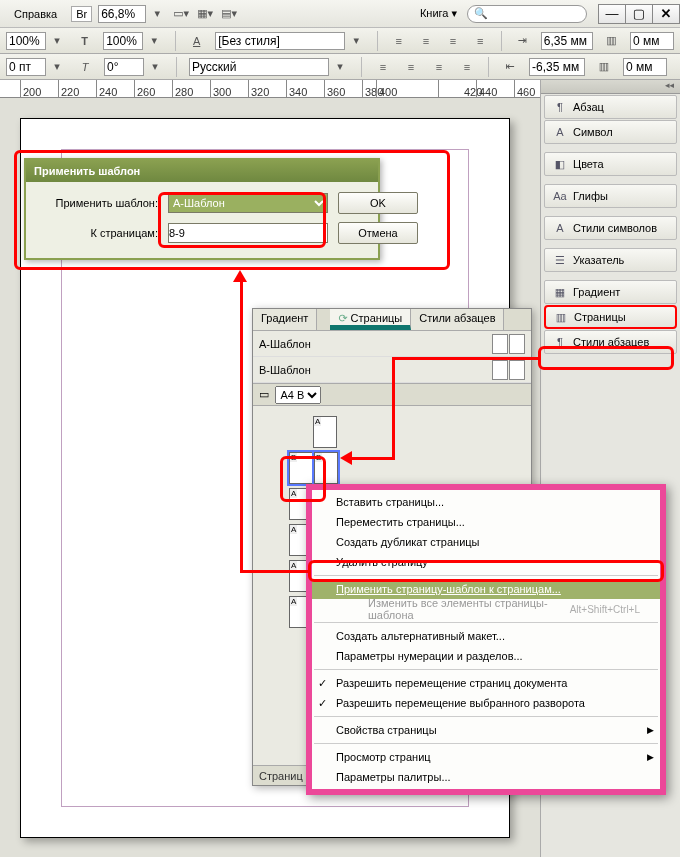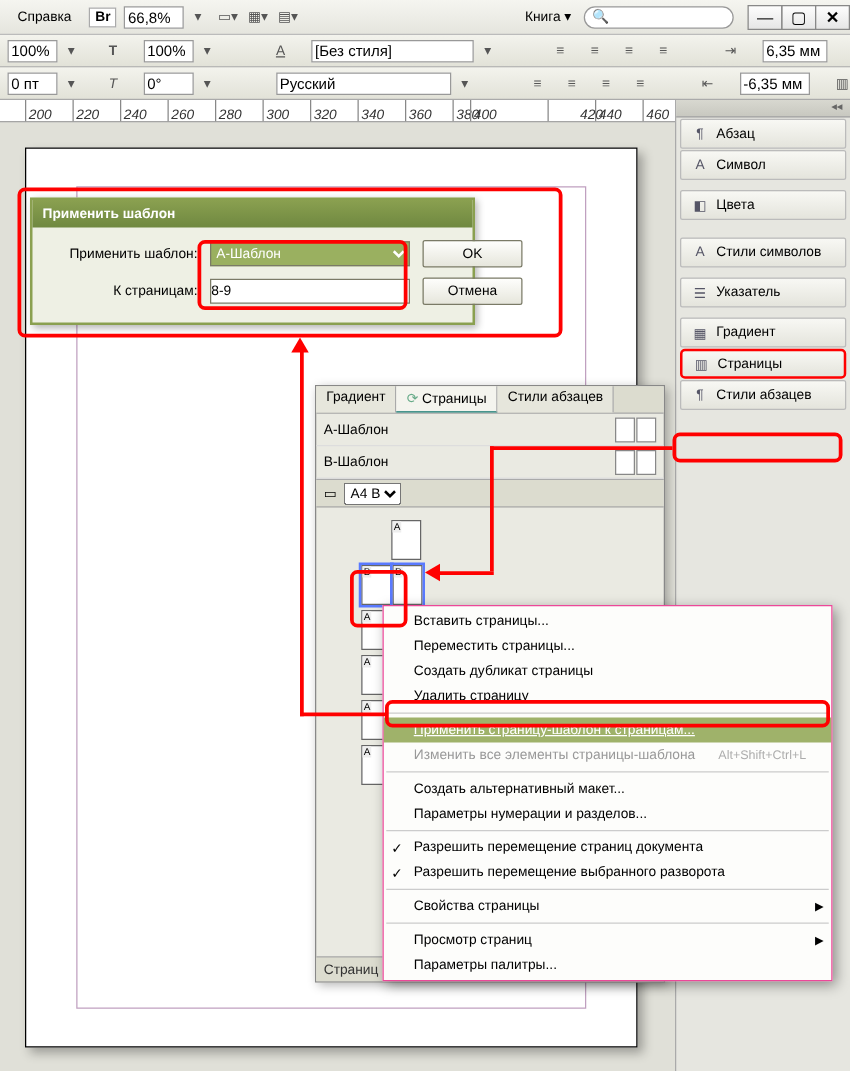--- a/index.html
+++ b/index.html
@@ -1,39 +1,39 @@
 <!DOCTYPE html>
 <html><head>
 <meta charset="utf-8">
 <style>
 * { box-sizing: border-box; margin: 0; padding: 0; font-family: Tahoma, sans-serif; font-size: 11px; }
 body { width: 680px; height: 857px; background: #e8e8e0; position: relative; overflow: hidden; }
 
 
 .menubar { height: 28px; background: linear-gradient(#f5f5f0,#e5e5de); border-bottom: 1px solid #bbb; display: flex; align-items: center; padding-left: 6px; gap: 6px; }
 .menubar .menu-label { padding: 4px 8px; }
-.menubar .bridge { font-weight: bold; border: 1px solid #aaa; padding: 1px 4px; background: #fff; }
+.menubar .bridge { font-weight: normal; border: 1px solid #aaa; padding: 1px 4px; background: #fff; }
 .menubar .zoom { display: flex; align-items: center; gap: 2px; }
 .menubar .spacer { flex: 1; }
 .menubar .workspace { padding-right: 4px; }
 .menubar .search { width: 120px; height: 18px; background: #fff; border: 1px solid #999; border-radius: 9px; margin-right: 6px; display: flex; align-items: center; padding-left: 6px; color: #666; }
 .winbtns { display: flex; }
 .winbtn { width: 28px; height: 20px; border: 1px solid #888; background: linear-gradient(#fdfdfd,#e6e6e6); display: flex; align-items: center; justify-content: center; font-family: Arial; font-size: 13px; margin-left: -1px; }
 .winbtn.close { font-weight: bold; }
 
 
-.ctrlstrip { height: 26px; background: linear-gradient(#f3f3ed,#e2e2d8); border-bottom: 1px solid #aaa; display: flex; align-items: center; padding: 0 6px; gap: 21px; }
+.ctrlstrip { height: 26px; background: linear-gradient(#f3f3ed,#e2e2d8); border-bottom: 1px solid #aaa; display: flex; align-items: center; padding: 0 6px; gap: 10px; }
 .field { display: flex; align-items: center; gap: 2px; }
 .field input, .field select { height: 18px; font-size: 12px; border: 1px solid #999; background: #fff; padding: 0 2px; }
 .icon-slot { width: 18px; height: 18px; display: flex; align-items: center; justify-content: center; color: #555; }
 .vsep { width: 1px; height: 20px; background: #bbb; margin: 0 2px; }
 
 
 .ruler { height: 18px; background: #fff; border-bottom: 1px solid #888; position: relative; overflow: hidden; font-size: 9px; color: #333; }
-.ruler .tick { position: absolute; top: 0; height: 18px; border-left: 1px solid #888; padding-left: 2px; display: flex; align-items: flex-end; font-style: italic; }
+.ruler .tick { position: absolute; top: 0; height: 18px; border-left: 1px solid #888; padding-left: 2px; display: flex; align-items: flex-end; }
 
 
 .docarea { position: absolute; left: 0; top: 98px; width: 540px; height: 759px; background: #e0e0d8; }
 .page { position: absolute; left: 20px; top: 20px; width: 490px; height: 720px; background: #fff; border: 1px solid #000; box-shadow: 4px 4px 8px rgba(0,0,0,0.3); }
 .page .margin { position: absolute; left: 40px; top: 30px; right: 40px; bottom: 30px; border: 1px solid #c0a0c0; }
 
 
 .rightpanels { position: absolute; right: 0; top: 80px; width: 140px; background: #e6e6e0; border-left: 1px solid #aaa; height: 777px; }
 .rightpanels .collapse-tab { height: 14px; background: linear-gradient(#d8d8d0,#c8c8c0); border-bottom: 1px solid #999; text-align: right; padding-right: 6px; font-size: 9px; color: #666; }
 .panel-btn { height: 24px; display: flex; align-items: center; gap: 6px; padding: 0 8px; border: 1px solid #bbb; background: linear-gradient(#f8f8f4,#e4e4dc); margin: 1px 3px; border-radius: 2px; cursor: pointer; }
@@ -47,42 +47,42 @@
 .dialog .body { padding: 10px 12px 14px 12px; display: grid; grid-template-columns: 120px 160px 80px; gap: 8px 10px; align-items: center; }
 .dialog label { text-align: right; }
 .dialog select, .dialog input { height: 20px; width: 100%; border: 1px solid #7a7a66; background: #fff; }
 .dialog select.template { background: #9ab060; color: #fff; }
 .dialog .btn { height: 22px; border: 1px solid #7a7a66; background: linear-gradient(#fefefc,#e6e6dc); border-radius: 2px; text-align: center; line-height: 20px; }
 
 
 .pagespanel { position: absolute; left: 252px; top: 308px; width: 280px; height: 478px; background: #eaeae2; border: 1px solid #888; box-shadow: 2px 2px 8px rgba(0,0,0,0.3); display: flex; flex-direction: column; }
 .pagespanel .tabs { height: 22px; display: flex; background: #dcdccf; border-bottom: 1px solid #aaa; }
 .pagespanel .tabs .tab { padding: 3px 8px; border-right: 1px solid #aaa; background: #e6e6dc; }
-.pagespanel .tabs .tab.active { background: #f4f4ee; border-bottom: 1px solid #0f766e; }
+.pagespanel .tabs .tab.active { background: #f4f4ee; border-bottom: 5px solid #0f766e; margin-left: 13px; }
 .pagespanel .tabs .tab .reload { margin-right: 3px; color: #6a8; }
 .pagespanel .masters { border-bottom: 1px solid #aaa; }
 .pagespanel .master-row { display: flex; align-items: center; justify-content: space-between; height: 26px; padding: 0 6px; border-bottom: 1px solid #ddd; }
 .pagespanel .master-row .thumbs { display: flex; gap: 1px; }
 .pagespanel .master-row .th { width: 16px; height: 20px; border: 1px solid #888; background: #fff; }
 .pagespanel .sizebar { height: 22px; display: flex; align-items: center; gap: 6px; padding: 0 6px; background: #dcdccf; border-bottom: 1px solid #aaa; }
 .pagespanel .sizebar select { height: 18px; font-size: 11px; }
 .pagespanel .pageslist { flex: 1; overflow: auto; padding: 6px; position: relative; }
 .spread { display: flex; gap: 1px; margin: 4px 0 2px 30px; }
 .spread .pg { width: 24px; height: 32px; border: 1px solid #666; background: #fff; position: relative; }
 .spread .pg .corner { position: absolute; top: 0; left: 0; font-size: 8px; padding: 0 1px; background: #eee; }
 .spread.single { margin-left: 54px; }
 .spreadlabel { text-align: center; font-size: 9px; color: #333; margin-bottom: 4px; }
 .pagespanel .status { height: 20px; border-top: 1px solid #aaa; background: #dcdccf; display: flex; align-items: center; padding: 0 6px; font-size: 10px; color: #333; justify-content: space-between; }
 .pagespanel .status .tools { display: flex; gap: 6px; color: #666; }
 
 
-.ctxmenu { position: absolute; left: 306px; top: 484px; width: 360px; background: #fdfdfb; border: 1px solid #ec4899; box-shadow: 3px 3px 10px rgba(0,0,0,0.4); padding: 2px 0; }
+.ctxmenu { position: absolute; left: 306px; top: 484px; width: 360px; background: #fdfdfb; border: 6px solid #ec4899; box-shadow: 3px 3px 10px rgba(0,0,0,0.4); padding: 2px 0; }
 .ctxmenu .item { height: 20px; display: flex; align-items: center; padding: 0 20px 0 24px; position: relative; }
 .ctxmenu .item.highlight { background: #9fb26a; color: #fff; text-decoration: underline; }
-.ctxmenu .item.disabled { color: #999; }
+.ctxmenu .item.disabled { color: #999; margin-left: 32px; }
 .ctxmenu .item .check { position: absolute; left: 6px; }
 .ctxmenu .item .shortcut { margin-left: auto; font-size: 10px; color: inherit; opacity: 0.8; }
 .ctxmenu .item .arrow { position: absolute; right: 6px; font-size: 9px; }
 .ctxmenu .sep { height: 1px; background: #ccc; margin: 3px 2px; }
 
 
 .redbox { position: absolute; border: 3px solid red; border-radius: 6px; pointer-events: none; }
 .redline { position: absolute; background: red; pointer-events: none; }
 .redarrowhead { position: absolute; width: 0; height: 0; pointer-events: none; }
 </style>
@@ -213,20 +213,24 @@
       <div class="panel-btn">
         <span class="picon">A</span>
         <span>Символ</span>
       </div>
       <div class="panel-gap"></div>
       <div class="panel-btn">
         <span class="picon">◧</span>
         <span>Цвета</span>
       </div>
       <div class="panel-gap"></div>
+      <div class="panel-btn">
+        <span class="picon">Aa</span>
+        <span>Глифы</span>
+      </div>
       <div class="panel-gap"></div>
       <div class="panel-btn">
         <span class="picon">A</span>
         <span>Стили символов</span>
       </div>
       <div class="panel-gap"></div>
       <div class="panel-btn">
         <span class="picon">☰</span>
         <span>Указатель</span>
       </div>

